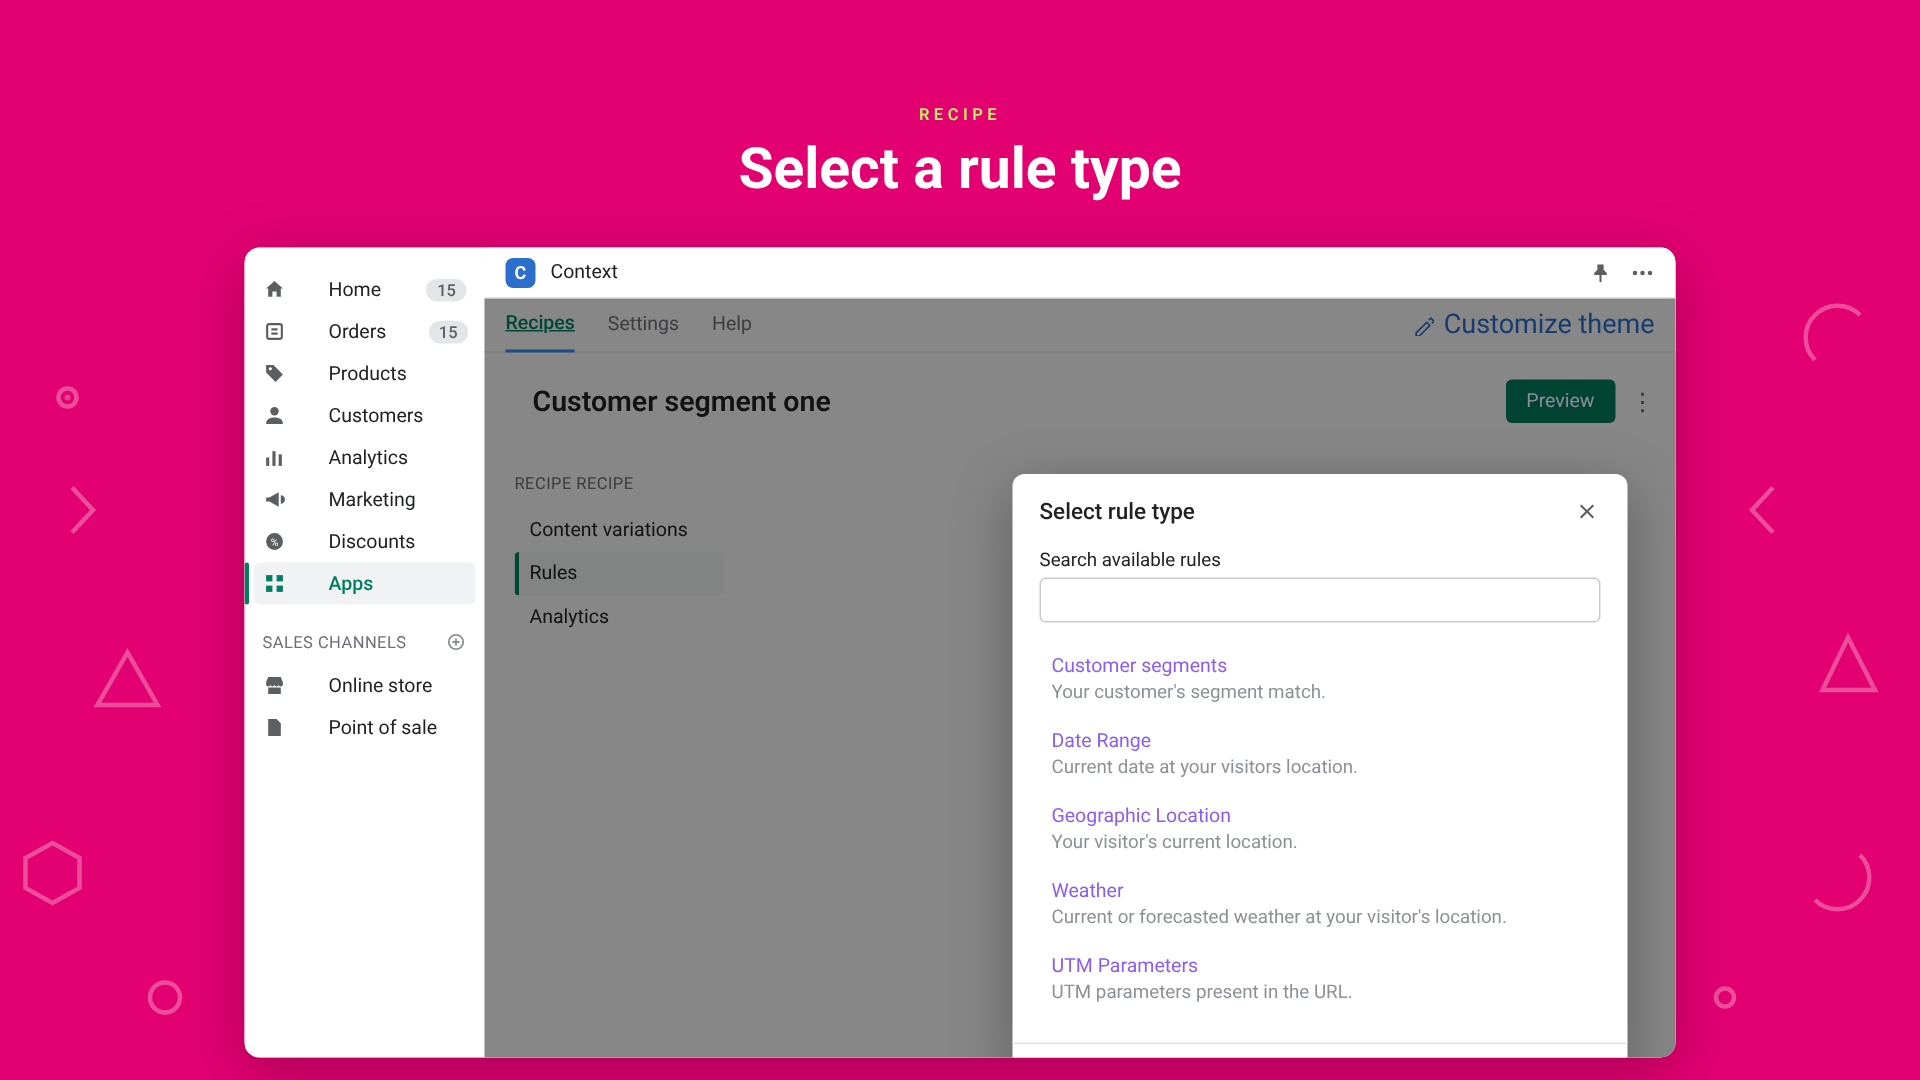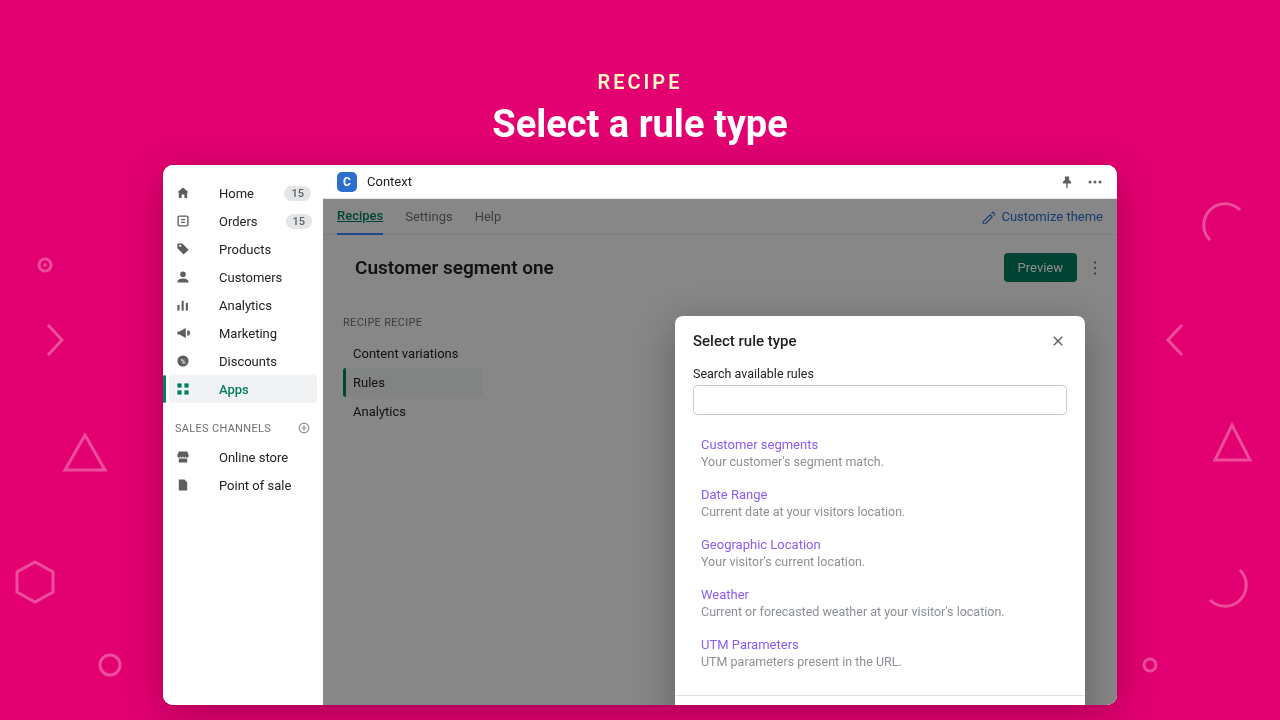--- a/index.html
+++ b/index.html
@@ -2,21 +2,21 @@
 <html><head>
 <meta charset="utf-8">
 <style>
 * { margin: 0; padding: 0; box-sizing: border-box; font-family: -apple-system, BlinkMacSystemFont, "Segoe UI", Roboto, sans-serif; }
 body { background: #e30071; width: 1280px; height: 720px; overflow: hidden; position: relative; }
 
 .bg-decorations { position: absolute; inset: 0; pointer-events: none; }
 .bg-decorations svg { position: absolute; opacity: 0.3; stroke: #fff; fill: none; stroke-width: 3; }
 
 .hero { text-align: center; padding-top: 70px; }
-.eyebrow { color: #fef9c3; font-size: 20px; font-weight: 600; letter-spacing: 3px; }
+.eyebrow { color: #bef264; font-size: 11px; font-weight: 600; letter-spacing: 3px; }
 .hero-title { color: #fff; font-size: 38px; font-weight: 700; margin-top: 8px; }
 
 .app-window {
   position: absolute;
   left: 163px; top: 165px;
   width: 954px; height: 540px;
   background: #fff;
   border-radius: 10px;
   overflow: hidden;
   display: flex;
@@ -37,21 +37,21 @@
 .main { flex: 1; background: #f6f6f7; display: flex; flex-direction: column; position: relative; }
 .topbar { background: #fff; border-bottom: 1px solid #e1e3e5; height: 34px; display: flex; align-items: center; padding: 0 14px; gap: 10px; }
 .app-logo { width: 20px; height: 20px; background: #2c6ecb; border-radius: 5px; display: inline-flex; align-items:center; justify-content:center; color:#fff; font-size:12px; font-weight:700; }
 .app-title { font-size: 13px; color: #202223; flex: 1; }
 .topbar-actions { display: flex; gap: 12px; color: #5c5f62; }
 .topbar-icon { width:16px; height:16px; display:inline-flex; align-items:center; justify-content:center; }
 
 .subnav { height: 36px; display: flex; align-items: center; padding: 0 14px; gap: 22px; font-size: 13px; color: #6d7175; border-bottom: 1px solid #e1e3e5; background:#f6f6f7; }
 .subnav-item { padding: 10px 0; cursor: pointer; }
 .subnav-item.active { color: #008060; border-bottom: 2px solid #3b82f6; font-weight:500;text-decoration:underline; }
-.customize-link { margin-left: auto; color: #2c6ecb; display: flex; align-items: center; gap: 6px; font-size: 13px; }
+.customize-link { margin-left: auto; color: #2c6ecb; display: flex; align-items: center; gap: 6px; font-size: 18px; }
 
 .page-header { padding: 18px 14px 12px 32px; display: flex; align-items: center; }
 .page-title { font-size: 19px; font-weight: 600; color: #202223; flex: 1; }
 .preview-btn { background: #007a5c; color: #fff; border: none; padding: 7px 14px; border-radius: 4px; font-size: 13px; font-weight: 400; cursor: pointer; }
 .more-btn { margin-left: 10px; color: #5c5f62; font-size:16px; cursor:pointer; }
 
 .content-body { flex:1; padding: 22px 14px 0 20px; display:flex; gap:30px; }
 .detail-col { width: 140px; font-size: 13px; }
 .detail-heading { font-size: 11px; color: #6d7175; letter-spacing: 0.3px; margin-bottom: 10px; }
 .detail-item { padding: 7px 10px; color: #202223; cursor: pointer; border-radius:3px; }

